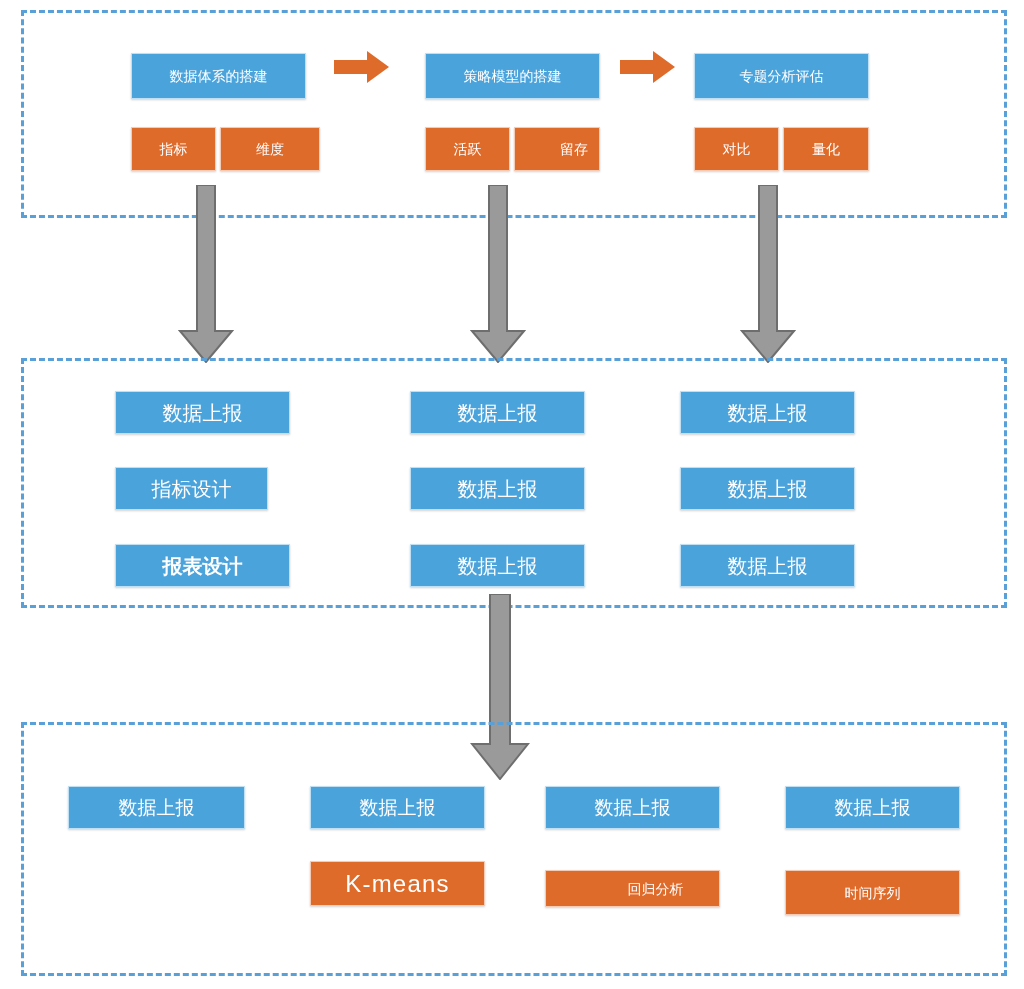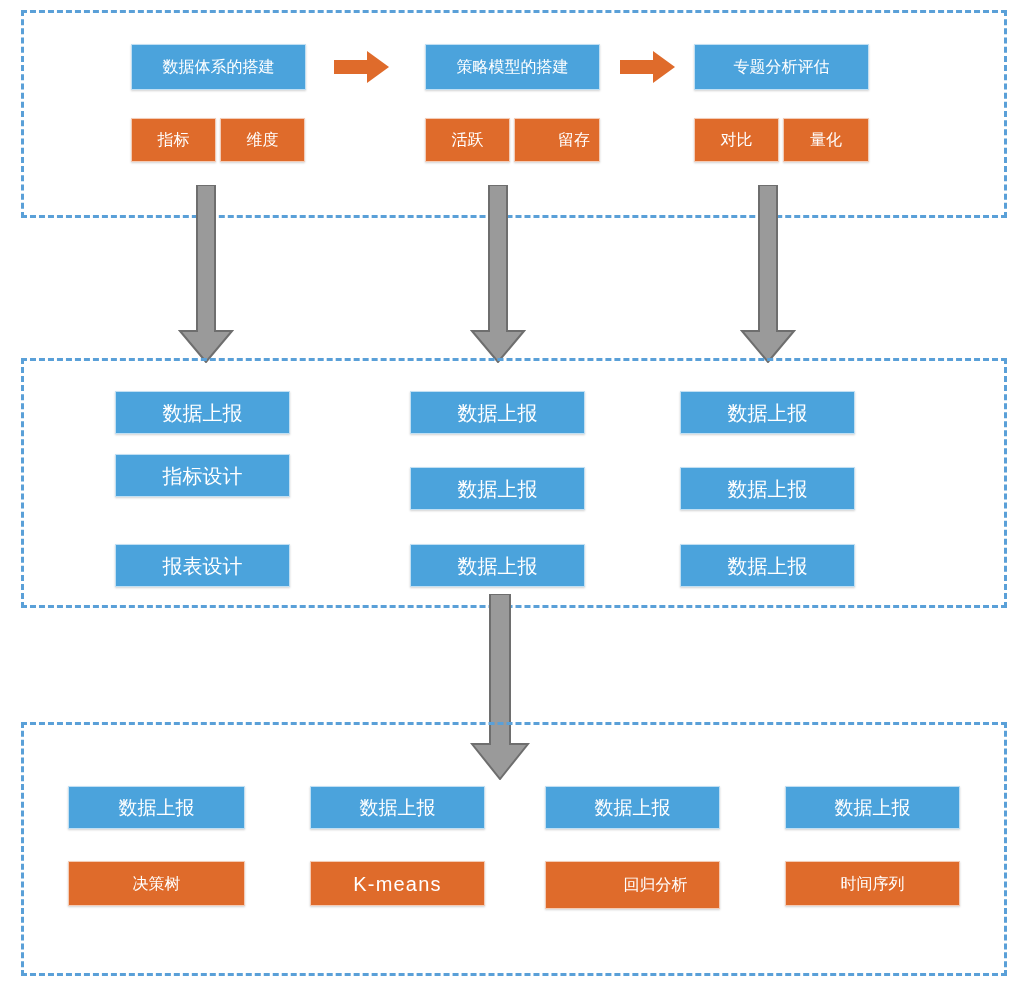--- a/index.html
+++ b/index.html
@@ -36,24 +36,24 @@
     color: #ffffff;
     text-align: center;
     line-height: 1;
     white-space: nowrap;
     border: 1px solid rgba(255,255,255,0.65);
     box-shadow: 0 1px 2px rgba(0,0,0,0.18);
   }
   .blue  { background: #4BA3DC; }
   .orange{ background: #DF6B2B; }
 
-  .f22 { font-size: 16px; }
+  .f22 { font-size: 14px; margin-top: 9px; }
   .f20 { font-size: 20px; }
   .f19 { font-size: 19px; }
-  .latin { letter-spacing: 1.2px; font-size: 20px; }
+  .latin { letter-spacing: 1.2px; font-size: 24px; }
 
   
   .arrow-right {
     position: absolute;
     width: 56px;
     height: 34px;
   }
   .arrow-right svg { display: block; width: 100%; height: 100%; }
 
   
@@ -86,21 +86,21 @@
   </div>
   <div class="arrow-right" style="left:620px; top:50px;">
     <svg viewBox="0 0 56 34" preserveAspectRatio="none">
       <path d="M0,10 L33,10 L33,1 L55,17 L33,33 L33,24 L0,24 Z" fill="#DF6B2B"></path>
     </svg>
   </div>
 
   <div class="node orange f22" style="left:131px; top:118px; width:85px; height:44px;">
     <span>指标</span>
   </div>
-  <div class="node orange f22" style="left:220px; top:118px; width:85px; height:44px;">
+  <div class="node orange f22" style="left:220px; top:118px; width:100px; height:44px;">
     <span>维度</span>
   </div>
 
   <div class="node orange f22" style="left:425px; top:118px; width:85px; height:44px;">
     <span>活跃</span>
   </div>
   <div class="node orange f22" style="left:514px; top:118px; width:86px; height:44px;padding-left:34px;">
     <span>留存</span>
   </div>
 
@@ -125,24 +125,24 @@
     <svg viewBox="0 0 56 178" preserveAspectRatio="none">
       <path d="M19,0 L37,0 L37,146 L54,146 L28,177 L2,146 L19,146 Z" fill="#9A9A9A" stroke="#6E6E6E" stroke-width="2"></path>
     </svg>
   </div>
 
   <div class="group" style="left:21px; top:358px; width:986px; height:250px;"></div>
 
   <div class="node blue f20" style="left:115px; top:391px; width:175px; height:43px;">
     <span>数据上报</span>
   </div>
-  <div class="node blue f20" style="left:115px; top:454px; width:175px; height:43px;">
+  <div class="node blue f20" style="left:115px; top:467px; width:153px; height:43px;">
     <span>指标设计</span>
   </div>
-  <div class="node blue f20" style="left:115px; top:544px; width:175px; height:43px;">
+  <div class="node blue f20" style="left:115px; top:544px; width:175px; height:43px;font-weight:bold;">
     <span>报表设计</span>
   </div>
 
   <div class="node blue f20" style="left:410px; top:391px; width:175px; height:43px;">
     <span>数据上报</span>
   </div>
   <div class="node blue f20" style="left:410px; top:467px; width:175px; height:43px;">
     <span>数据上报</span>
   </div>
   <div class="node blue f20" style="left:410px; top:544px; width:175px; height:43px;">
@@ -173,26 +173,23 @@
   <div class="node blue f19" style="left:310px; top:786px; width:175px; height:43px;">
     <span>数据上报</span>
   </div>
   <div class="node blue f19" style="left:545px; top:786px; width:175px; height:43px;">
     <span>数据上报</span>
   </div>
   <div class="node blue f19" style="left:785px; top:786px; width:175px; height:43px;">
     <span>数据上报</span>
   </div>
 
-  <div class="node orange f22" style="left:68px; top:861px; width:177px; height:45px;">
-    <span>决策树</span>
-  </div>
   <div class="node orange latin" style="left:310px; top:861px; width:175px; height:45px;">
     <span>K-means</span>
   </div>
-  <div class="node orange f22" style="left:545px; top:861px; width:175px; height:48px;padding-left:46px;">
+  <div class="node orange f22" style="left:545px; top:861px; width:175px; height:37px;padding-left:46px;">
     <span>回归分析</span>
   </div>
   <div class="node orange f22" style="left:785px; top:861px; width:175px; height:45px;">
     <span>时间序列</span>
   </div>
 
 </div>
 
 </body></html>

